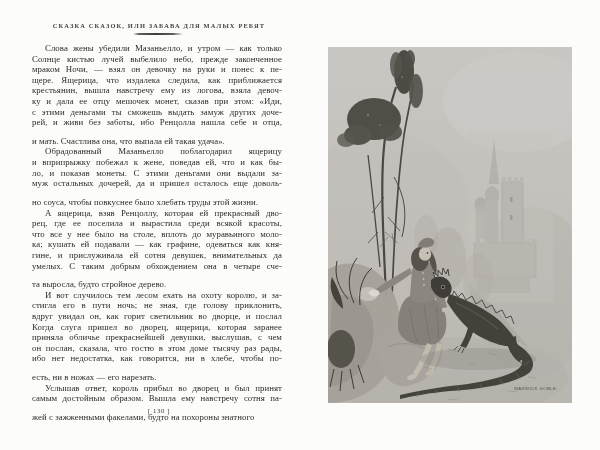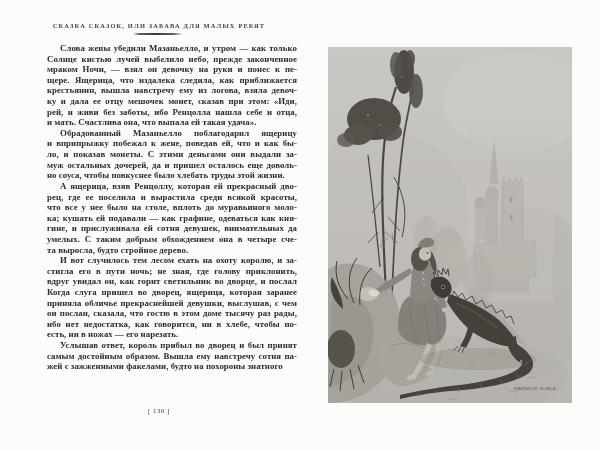--- a/index.html
+++ b/index.html
@@ -13,30 +13,30 @@
     position:absolute;top:22px;left:34px;width:250px;
     text-align:center;font-size:6.4px;font-weight:bold;
     letter-spacing:1.15px;color:#45423f;white-space:nowrap;
   }
   .header-rule{
     position:absolute;top:33px;left:133px;width:50px;height:1.8px;
     background:linear-gradient(90deg, rgba(70,68,64,0) 0%, rgba(70,68,64,.85) 12%, #3d3b38 45%, rgba(70,68,64,.85) 80%, rgba(70,68,64,0) 100%);
     border-radius:1px;
   }
   .text-block{
-    position:absolute;left:47px;top:43px;width:250px;font-weight:bold;
+    position:absolute;left:32px;top:43px;width:250px;
   }
   .paragraph{margin:0;}
   .line{
     font-size:8.8px;line-height:10.62px;height:10.62px;overflow:hidden;
     text-align:justify;text-align-last:justify;
     letter-spacing:0.05px;color:#2e2b28;
   }
   .line.par-first{text-indent:13px;}
-  .line.par-last{text-align-last:left;}
+  .line.par-last{text-align-last:left;margin-top:8px;}
   .page-number{
     position:absolute;top:407px;left:34px;width:250px;
     text-align:center;font-size:6.8px;letter-spacing:.6px;color:#3a3734;
   }
   .illustration{
     position:absolute;left:328px;top:47px;width:244px;height:356px;
   }
   .illustration svg{display:block;width:244px;height:356px;}
 </style>
 </head>
@@ -46,20 +46,21 @@
 <div class="header-rule"></div>
 
 <div class="text-block">
     <div class="paragraph">
       <div class="line par-first">Слова жены убедили Мазаньелло, и утром — как только</div>
       <div class="line">Солнце кистью лучей выбелило небо, прежде законченное</div>
       <div class="line">мраком Ночи, — взял он девочку на руки и понес к пе-</div>
       <div class="line">щере. Ящерица, что издалека следила, как приближается</div>
       <div class="line">крестьянин, вышла навстречу ему из логова, взяла девоч-</div>
       <div class="line">ку и дала ее отцу мешочек монет, сказав при этом: «Иди,</div>
+      <div class="line">с этими деньгами ты сможешь выдать замуж других доче-</div>
       <div class="line">рей, и живи без заботы, ибо Ренцолла нашла себе и отца,</div>
       <div class="line par-last">и мать. Счастлива она, что выпала ей такая удача».</div>
     </div>
     <div class="paragraph">
       <div class="line par-first">Обрадованный Мазаньелло поблагодарил ящерицу</div>
       <div class="line">и вприпрыжку побежал к жене, поведав ей, что и как бы-</div>
       <div class="line">ло, и показав монеты. С этими деньгами они выдали за-</div>
       <div class="line">муж остальных дочерей, да и пришел осталось еще доволь-</div>
       <div class="line par-last">но соуса, чтобы повкуснее было хлебать труды этой жизни.</div>
     </div>

